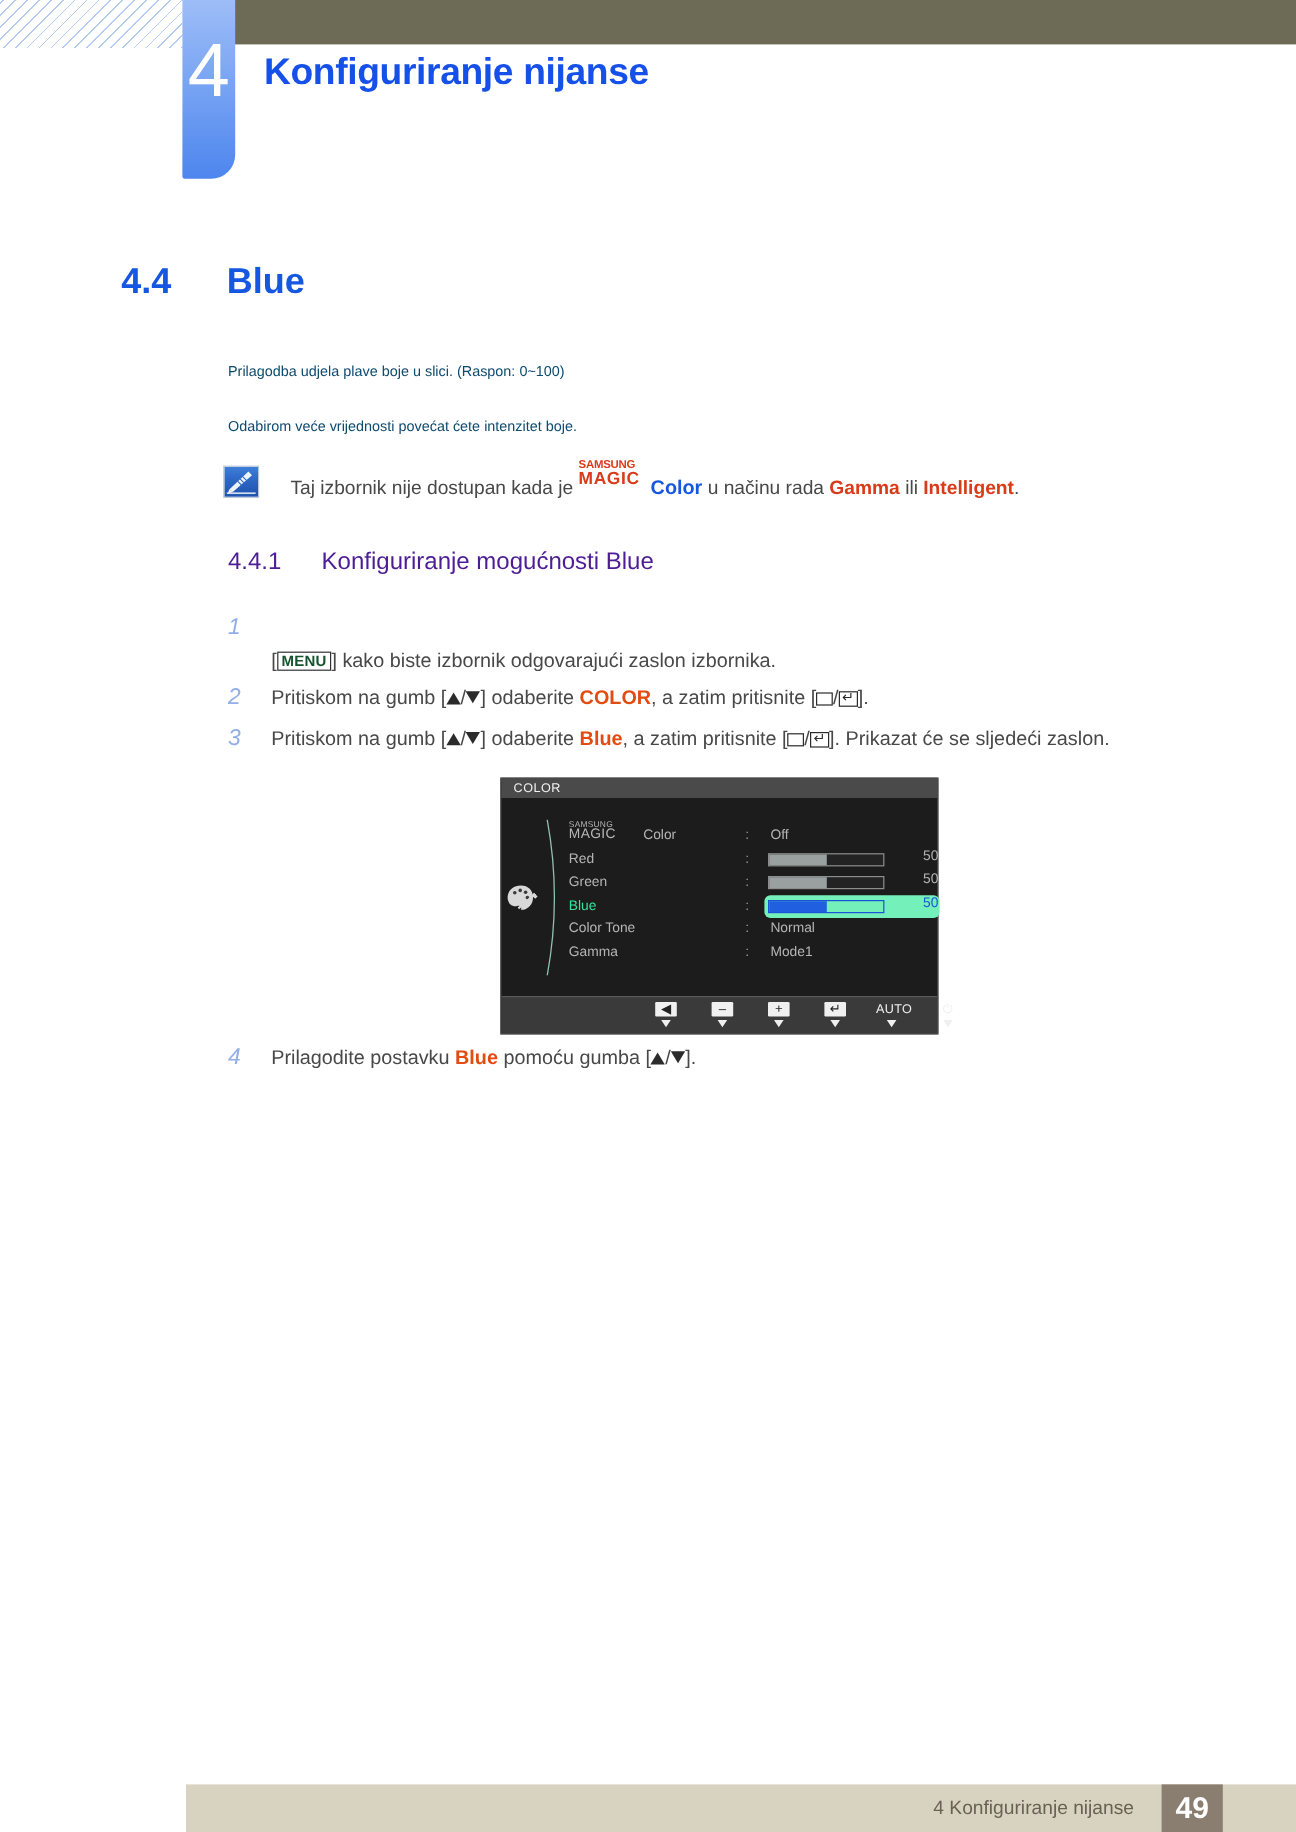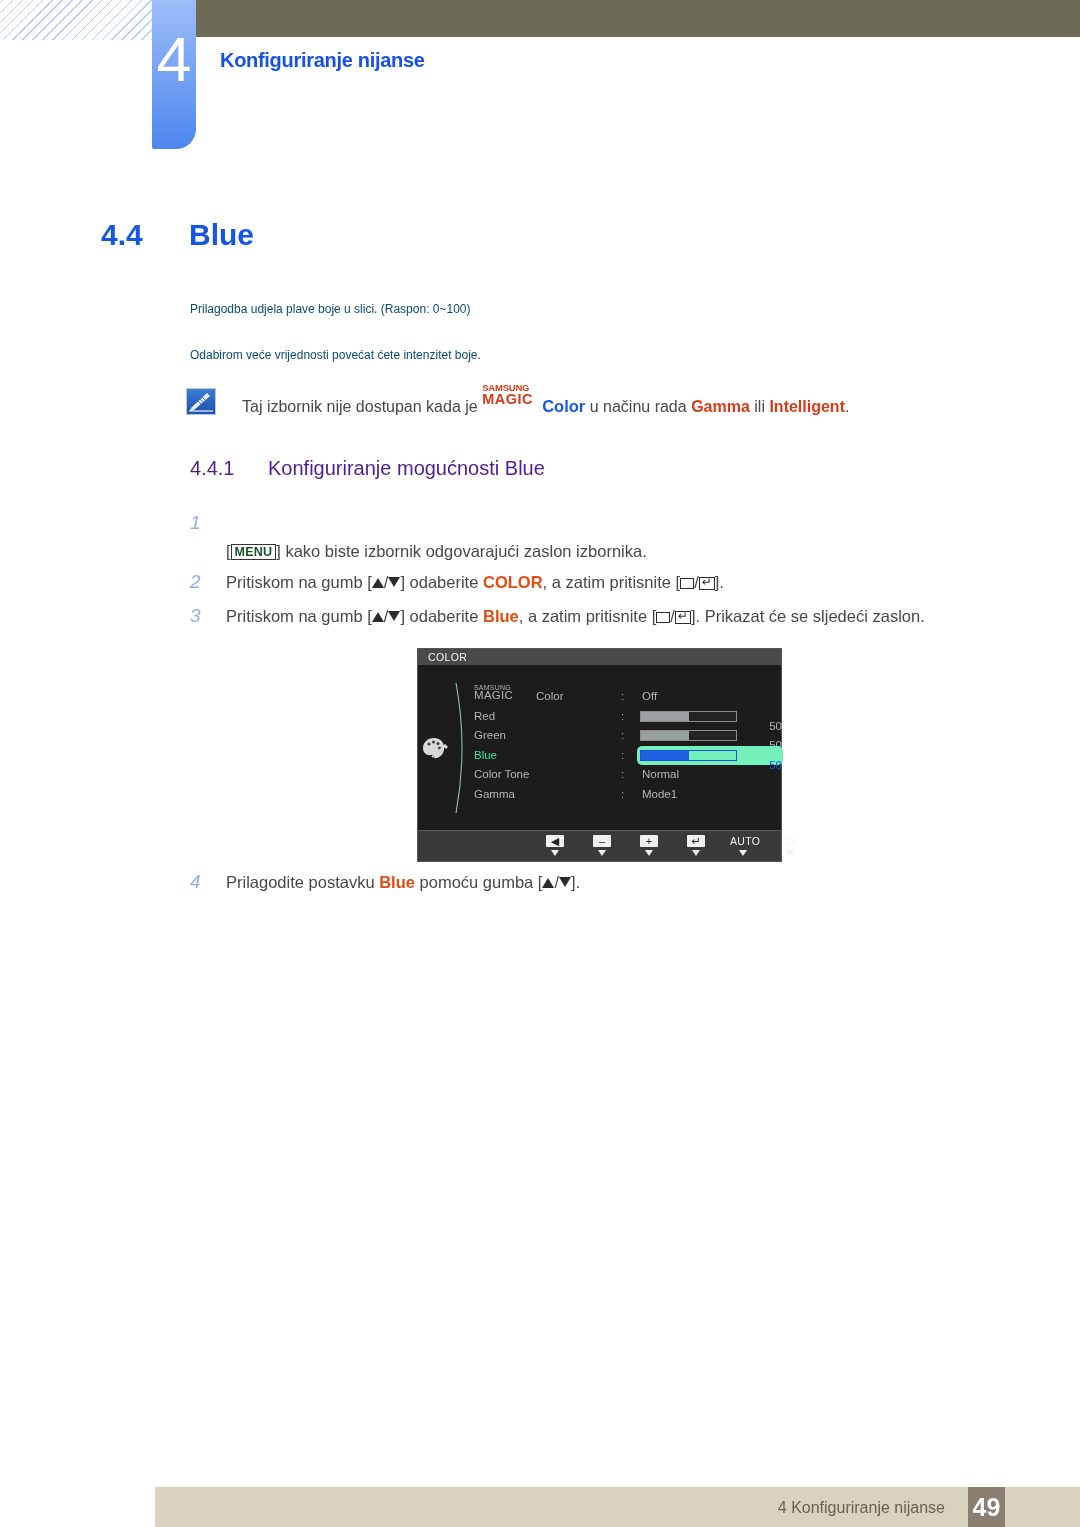--- a/index.html
+++ b/index.html
@@ -58,21 +58,21 @@
     font-size: 63px;
     line-height: 63px;
     color: #ffffff;
     font-family: "Liberation Sans", sans-serif;
     font-weight: 400;
   }
   .chapter-title {
     position: absolute;
     left: 220px;
     top: 41px;
-    font-size: 20px;
+    font-size: 31px;
     line-height: 38px;
     color: #1550e8;
     font-weight: bold;
     letter-spacing: -0.3px;
   }
 
   
   .h2-row {
     position: absolute;
     left: 101px;
@@ -340,21 +340,21 @@
   }
   .osd-row .bar-fill {
     position: absolute;
     left: 0; top: 0;
     height: 100%;
     background: #9aa0a0;
   }
   .osd-row .num {
     position: absolute;
     left: 290px;
-    top: 13px;
+    top: 1px;
     font-size: 11.5px;
     color: #b5b5b5;
     text-align: right;
     width: 18px;
   }
   
   .osd-row.hl .hl-band {
     position: absolute;
     left: 163px;
     top: 0px;
@@ -472,21 +472,21 @@
     right: 135px;
     top: 11px;
     font-size: 16px;
     line-height: 20px;
     color: #6a6152;
   }
   .footer-page {
     position: absolute;
     left: 968px;
     top: 1487px;
-    width: 37px;
+    width: 51px;
     height: 40px;
     background: #897e6f;
     color: #ffffff;
     font-size: 25px;
     font-weight: bold;
     line-height: 40px;
     text-align: center;
   }
 </style>
 </head>

